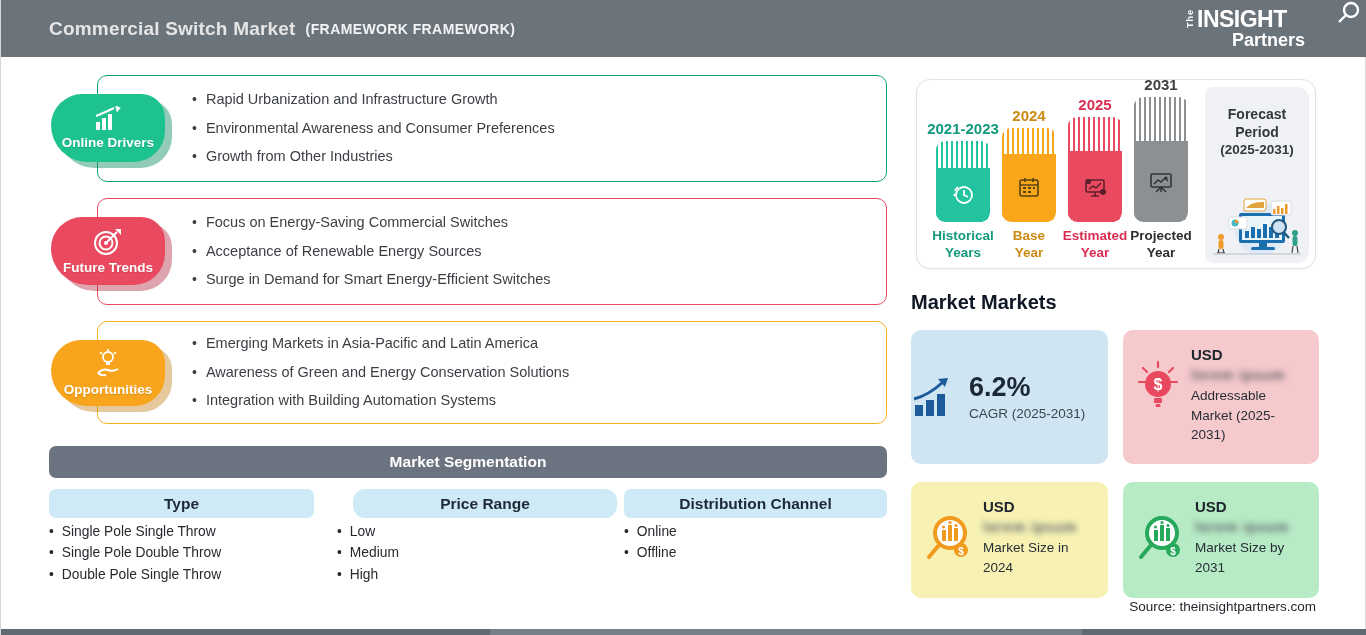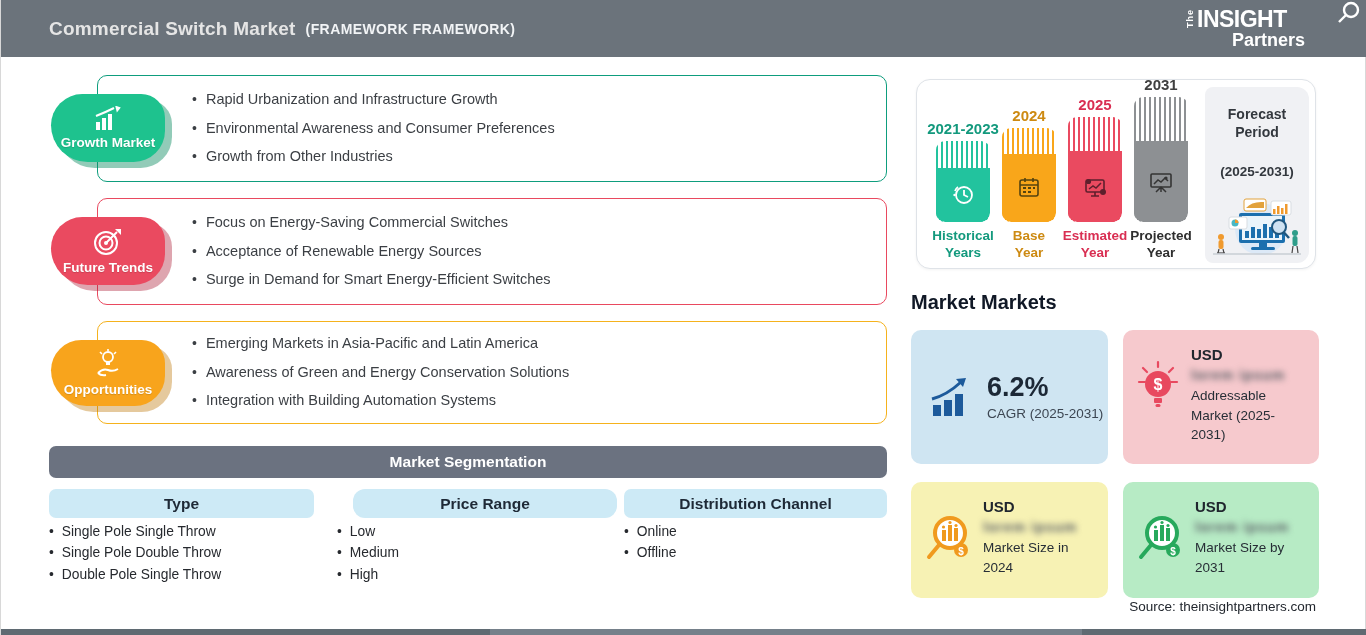--- a/index.html
+++ b/index.html
@@ -63,27 +63,27 @@
   .y2 { left:57px;  bottom:144px; color:#cd8a12;margin-top:16px; }
   .y3 { left:123px; bottom:155px; color:#d92e52; }
   .y4 { left:189px; bottom:175px; color:#404040; }
   .bar-label { position:absolute; top:148px; width:90px; text-align:center; font-size:13.5px; font-weight:700; line-height:1.25; }
   .bl1 { left:1px;   color:#13997d; }
   .bl2 { left:67px;  color:#cd8a12; }
   .bl3 { left:133px; color:#d92e52; }
   .bl4 { left:199px; color:#2e2e2e; }
   .forecast { position:absolute; left:288px; top:7px; width:104px; height:176px; background:#f0f1f4; border-radius:8px 12px 12px 8px; text-align:center; padding-top:18px; }
   .forecast-line { font-size:14px; font-weight:700; color:#33383e; line-height:1.3; }
-  .forecast-range { font-size:13.5px; font-weight:700; color:#33383e; margin-top:23px; }
+  .forecast-range { font-size:13.5px; font-weight:700; color:#33383e; margin-top:1px; }
   .forecast-illo { position:absolute; left:6px; bottom:6px; }
 
   
   .outlook-title { position:absolute; left:910px; top:291px; font-size:20px; font-weight:800; color:#101826; }
   .card { position:absolute; border-radius:10px; }
-  .card-blue   { left:910px;  top:330px; width:197px; height:134px; background:#cfe5f2; display:flex; align-items:center; padding-left:18px; gap:12px; }
+  .card-blue   { left:910px;  top:330px; width:197px; height:134px; background:#cfe5f2; display:flex; align-items:center; padding-left:0; gap:12px; }
   .card-pink   { left:1122px; top:330px; width:196px; height:134px; background:#f6c9cd; }
   .card-yellow { left:910px;  top:482px; width:197px; height:116px; background:#f7f2b4; }
   .card-green  { left:1122px; top:482px; width:196px; height:116px; background:#b7ebc5; }
   .cagr-val { font-size:27px; font-weight:800; color:#1c2836; line-height:1.1; }
   .cagr-label { font-size:13.5px; color:#3c4652; margin-top:3px; }
   .card-inner { display:flex; align-items:flex-start; gap:10px; padding:16px 10px 10px 12px; }
   .card-text { display:flex; flex-direction:column; }
   .card-cur { font-size:15px; font-weight:800; color:#20262e; }
   .blurred { filter:blur(3px); font-size:14px; font-weight:700; color:#5a5f66; margin:4px 0 3px 0; letter-spacing:1px; white-space:nowrap; }
   .card-label { font-size:13.5px; color:#272e36; line-height:1.45; max-width:115px; }
@@ -131,21 +131,21 @@
       </div>
   </div>
   <div class="badge b-drivers">
     <svg width="36" height="26" viewBox="0 0 36 26">
       <rect x="6" y="16" width="4" height="8" fill="#fff"></rect>
       <rect x="12" y="12" width="4" height="12" fill="#fff"></rect>
       <rect x="18" y="8" width="4" height="16" fill="#fff"></rect>
       <path d="M6 10 Q 16 6 24 2" fill="none" stroke="#fff" stroke-width="2"></path>
       <path d="M24 0 l6 0 l-2 6 z" fill="#fff" transform="rotate(20 26 3)"></path>
     </svg>
-    <span class="badge-label">Growth Market</span>
+    <span class="badge-label">Online Drivers</span>
   </div>
 
   <div class="sec-box trends">
     <div class="bullet-row">
         <span class="bullet-dot">•</span>
         <span>Focus on Energy-Saving Commercial Switches</span>
       </div>
     <div class="bullet-row">
         <span class="bullet-dot">•</span>
         <span>Acceptance of Renewable Energy Sources</span>

